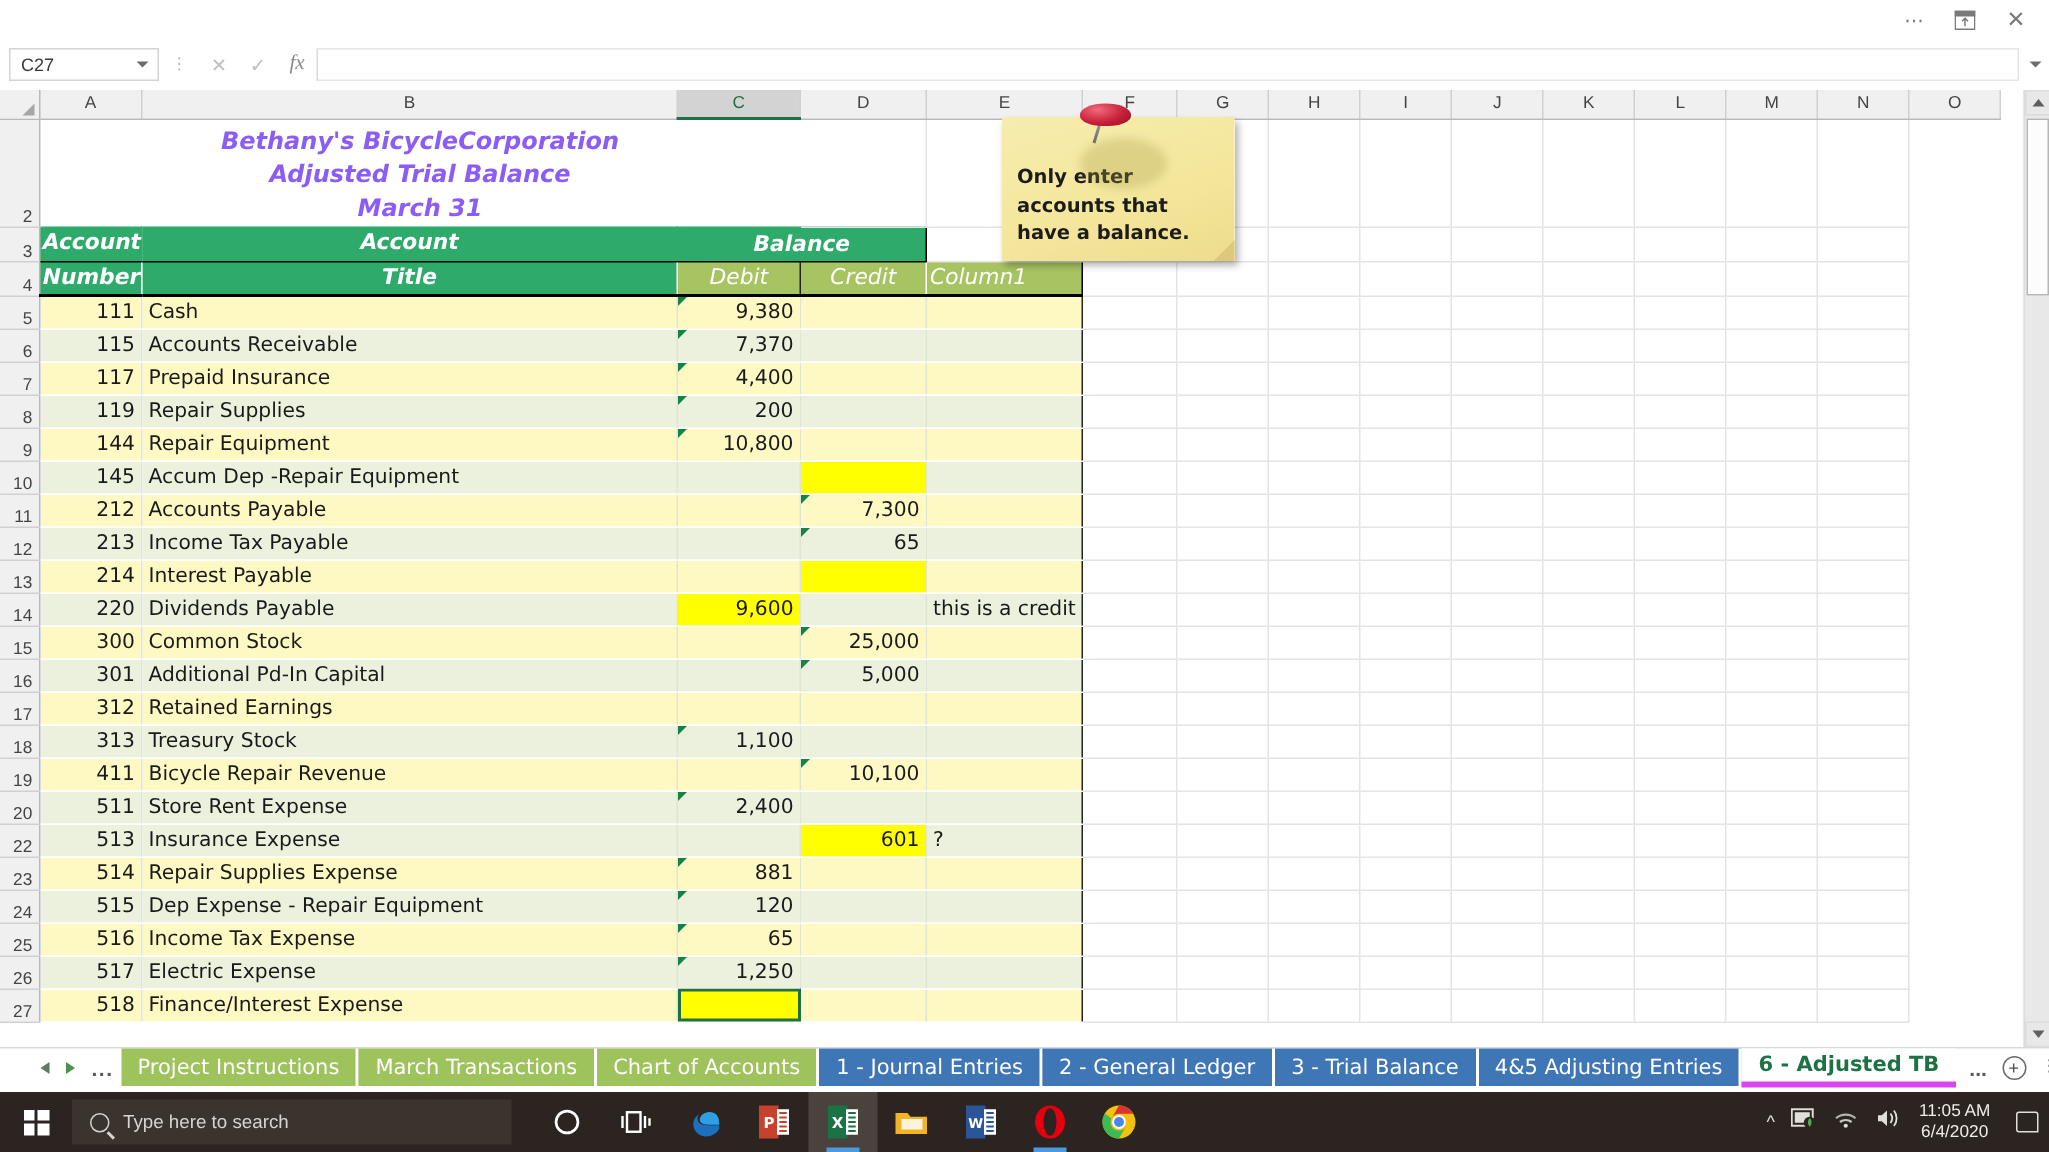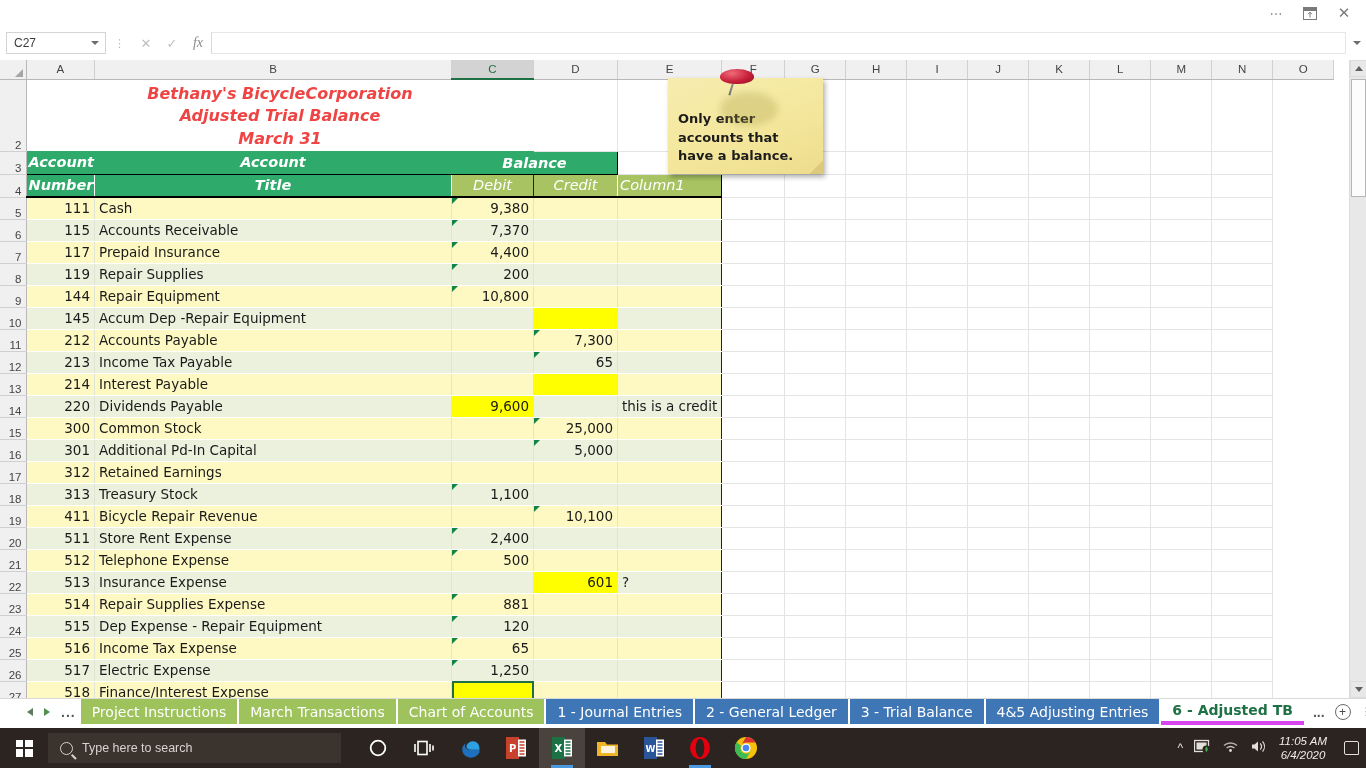--- a/index.html
+++ b/index.html
@@ -100,21 +100,21 @@
     overflow: hidden; white-space: nowrap;
   }
   td.blank { background: #fff; border-right: 1px solid #e4e4e4;
              border-bottom: 1px solid #e4e4e4; }
 
   
   .titleblock {
     background: #ffffff; text-align: center; vertical-align: bottom;
     font-family: "DejaVu Sans", sans-serif;
     font-weight: bold; font-style: italic; font-size: 16px;
-    color: #ef4444; line-height: 22.5px; padding-bottom: 1px;
+    color: #8b5cf6; line-height: 22.5px; padding-bottom: 1px;
   }
   
   .hdr-dark {
     background: #2eaa6b; color: #ffffff; font-weight: bold; font-style: italic;
     font-size: 14.5px; text-align: center; font-family: "DejaVu Sans", sans-serif;
     border-right: 1px solid #2eaa6b; border-bottom: 1px solid #000;
     height: 23px;
   }
   .hdr-olive {
     background: #a8c462; color: #ffffff; font-weight: normal; font-style: italic;
@@ -270,21 +270,21 @@
     width:46px;height:40px;display:flex;align-items:center;justify-content:center;
     cursor:pointer; position:relative;
   }
   .tbi.active-app { background:#4a423c; }
   .tbi .underline {
     position:absolute; bottom:0; left:12px; width:22px; height:3px; background:#4a9ae0;
   }
   .tray { margin-left:auto; display:flex; align-items:center; gap:11px; padding-right:7px; }
   .tray .chev { color:#e2ded9; font-size:12px; cursor:pointer; }
   .clock { color:#f0ece8; font-size:11.5px; line-height:14px; text-align:center;
-           cursor:pointer;font-style:italic; }
+           cursor:pointer; }
   .notif { width:15px;height:14px;border:1.5px solid #e2ded9; border-radius:2px 2px 0 2px;
            position:relative; cursor:pointer; margin-left:6px; }
 </style>
 </head>
 <body>
 
 <div class="titlebar">
   <div class="win-ctrls">
     <div class="win-btn">⋯</div>
     <div class="win-btn">
@@ -680,37 +680,20 @@
           <td class="blank"></td>
           <td class="blank"></td>
           <td class="blank"></td>
           <td class="blank"></td>
           <td class="blank"></td>
           <td class="blank"></td>
           <td class="blank"></td>
           <td class="blank"></td>
         </tr>
         <tr>
-          <td class="rowhdr">21</td>
-          <td class="cell band-a acctno">512</td>
-          <td class="cell band-a acctname">Telephone Expense</td>
-          <td class="cell colC num band-a mark">500</td>
-          <td class="cell num band-a "></td>
-          <td class="cell band-a note-txt" style="border-right:1px solid #222"></td>
-          <td class="blank"></td>
-          <td class="blank"></td>
-          <td class="blank"></td>
-          <td class="blank"></td>
-          <td class="blank"></td>
-          <td class="blank"></td>
-          <td class="blank"></td>
-          <td class="blank"></td>
-          <td class="blank"></td>
-        </tr>
-        <tr>
           <td class="rowhdr">22</td>
           <td class="cell band-b acctno">513</td>
           <td class="cell band-b acctname">Insurance Expense</td>
           <td class="cell colC num band-b "></td>
           <td class="cell num hl ">601</td>
           <td class="cell band-b note-txt" style="border-right:1px solid #222">?</td>
           <td class="blank"></td>
           <td class="blank"></td>
           <td class="blank"></td>
           <td class="blank"></td>

